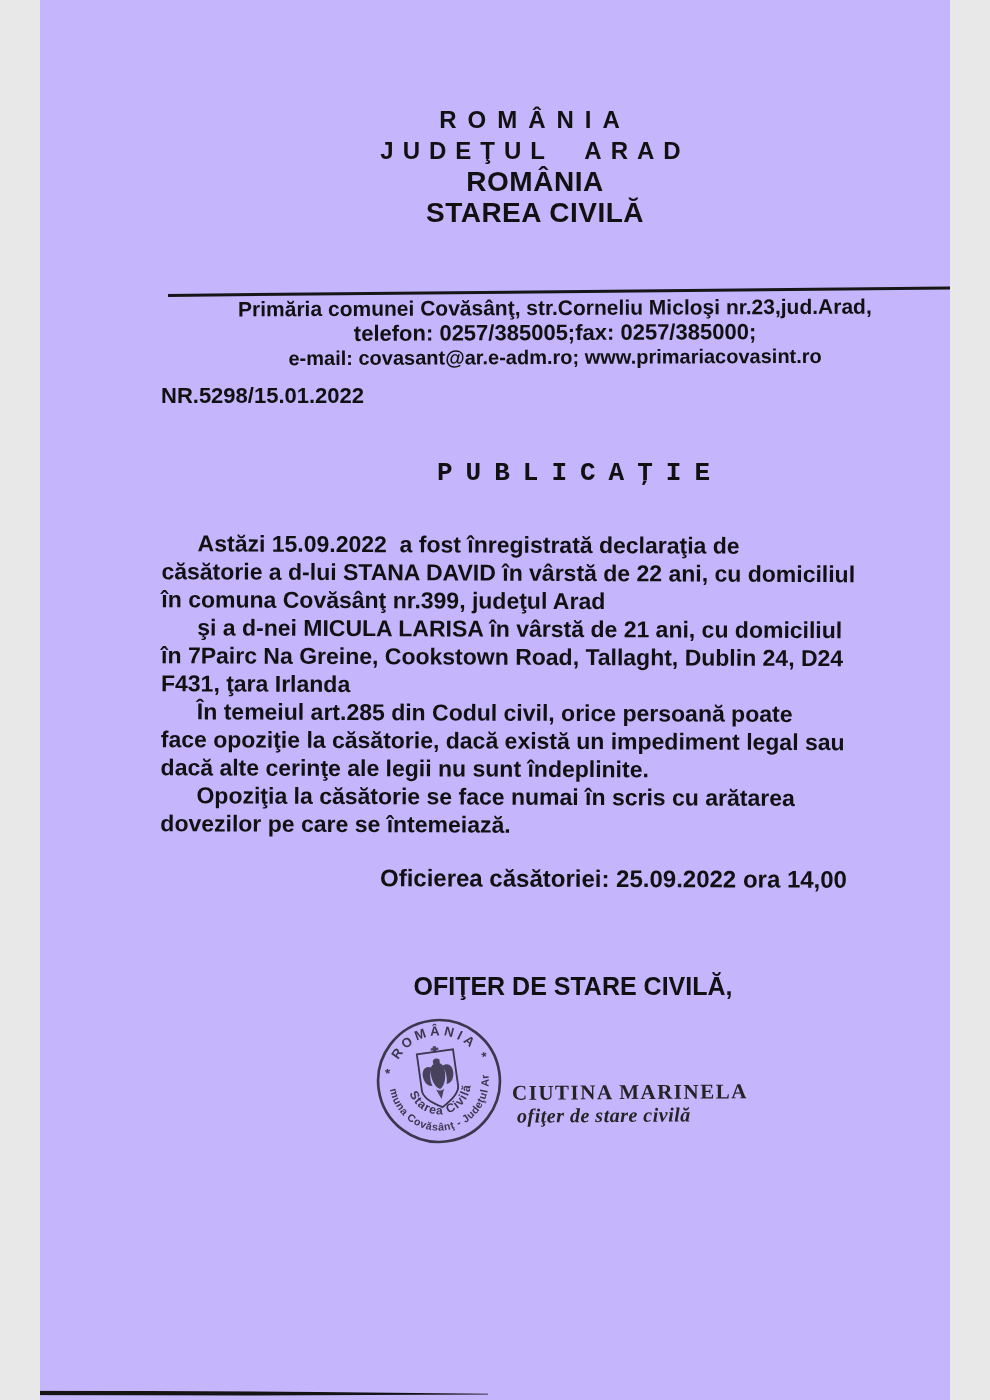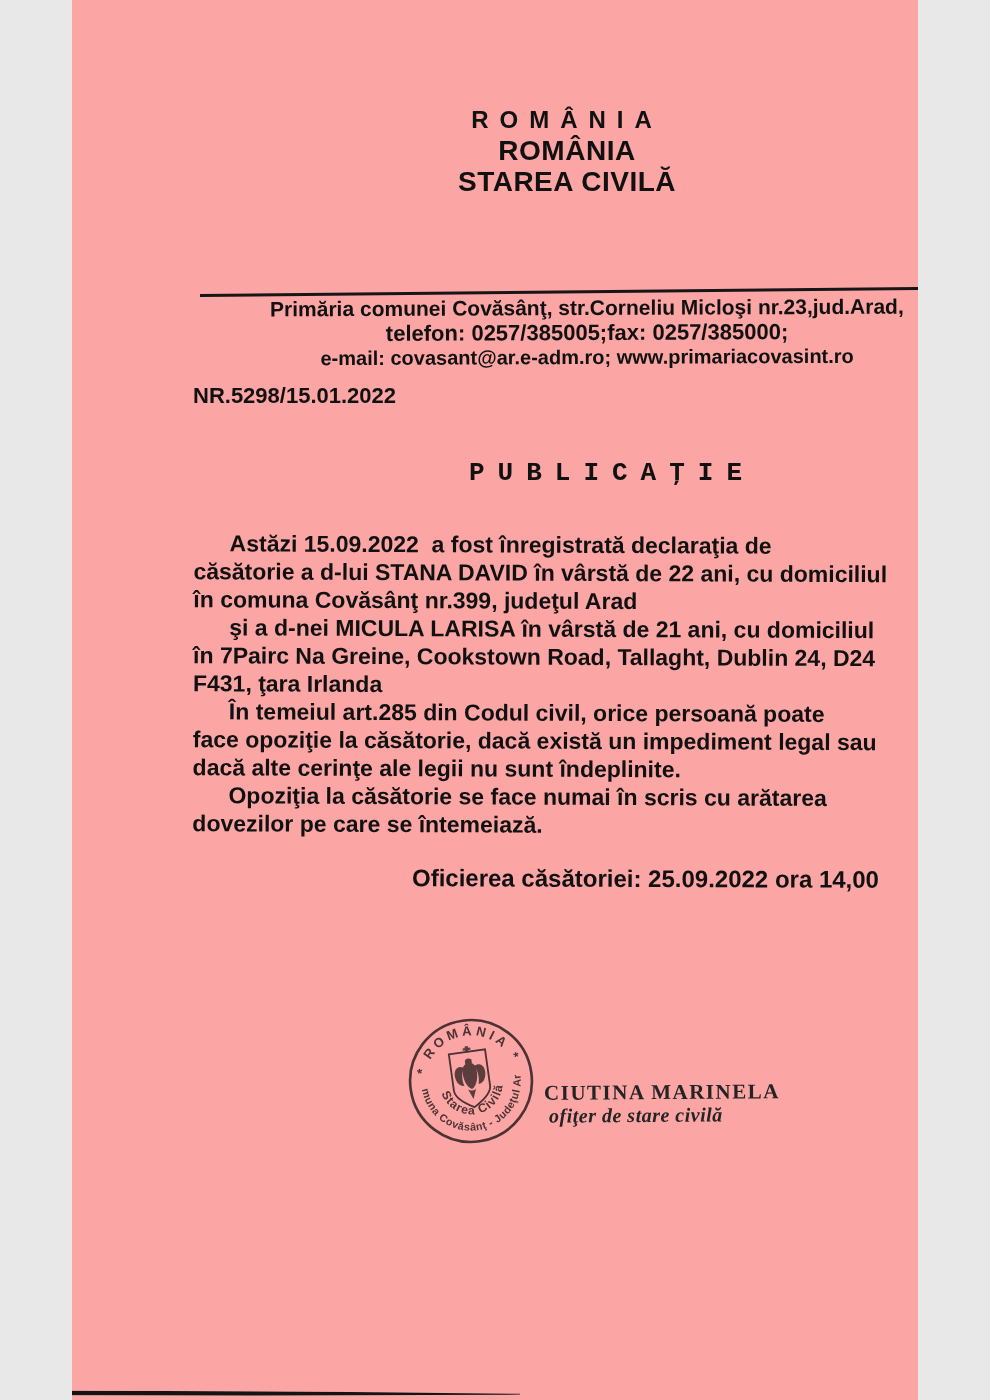--- a/index.html
+++ b/index.html
@@ -1,20 +1,20 @@
 <!DOCTYPE html>
 <html><head>
 <meta charset="utf-8">
 <style>
   html,body{margin:0;padding:0;background:#e8e8e8;}
   .page{
     position:relative;
-    width:846px;height:1400px;
+    width:910px;height:1400px;
     margin:0 auto;
-    background:#fca5a5;
+    background:#c4b5fd;
     overflow:hidden;
     font-family:"Liberation Sans", sans-serif;
     color:#111111;
   }
   
   .header{
     position:absolute;top:104px;left:0;width:990px;
     text-align:center;font-weight:bold;line-height:31px;
     transform:translateX(45px);width:900px;left:0;
   }
@@ -96,20 +96,21 @@
     clip-path:polygon(0 0,62% 15%,100% 45%,100% 60%,60% 85%,0 100%);
   }
 </style>
 </head>
 <body>
 
 <div class="page">
 
   <div class="header">
     <div class="h-country">ROMÂNIA</div>
+    <div class="h-county">JUDEŢUL ARAD</div>
     <div class="h-office">ROMÂNIA</div>
     <div class="h-department">STAREA CIVILĂ</div>
   </div>
 
   <div class="divider"></div>
 
   <div class="contact">
     <div class="c-line1">Primăria comunei Covăsânţ, str.Corneliu Micloşi nr.23,jud.Arad,</div>
     <div class="c-line2">telefon: 0257/385005;fax: 0257/385000;</div>
     <div class="c-line3">e-mail: covasant@ar.e-adm.ro; www.primariacovasint.ro</div>
@@ -129,20 +130,21 @@
     <p>În temeiul art.285 din Codul civil, orice persoană poate
 face opoziţie la căsătorie, dacă există un impediment legal sau
 dacă alte cerinţe ale legii nu sunt îndeplinite.</p>
     <p>Opoziţia la căsătorie se face numai în scris cu arătarea
 dovezilor pe care se întemeiază.</p>
   </div>
 
   <div class="ceremony">Oficierea căsătoriei: 25.09.2022 ora 14,00</div>
 
   <div class="signature">
+    <div>OFIŢER DE STARE CIVILĂ,</div>
   </div>
 
   <div class="stamp">
     <svg width="138" height="138" viewBox="0 0 136 136">
       <defs>
         <path id="arcTop" d="M 23,68 A 45,45 0 0 1 113,68"></path>
         <path id="arcBottomOuter" d="M 19,68 A 49,49 0 0 0 117,68"></path>
         <path id="arcInner" d="M 37,70 A 31,31 0 0 0 99,70"></path>
       </defs>
       <circle cx="68" cy="68" r="60" fill="none" stroke="#3f3f3f" stroke-width="2.6"></circle>

